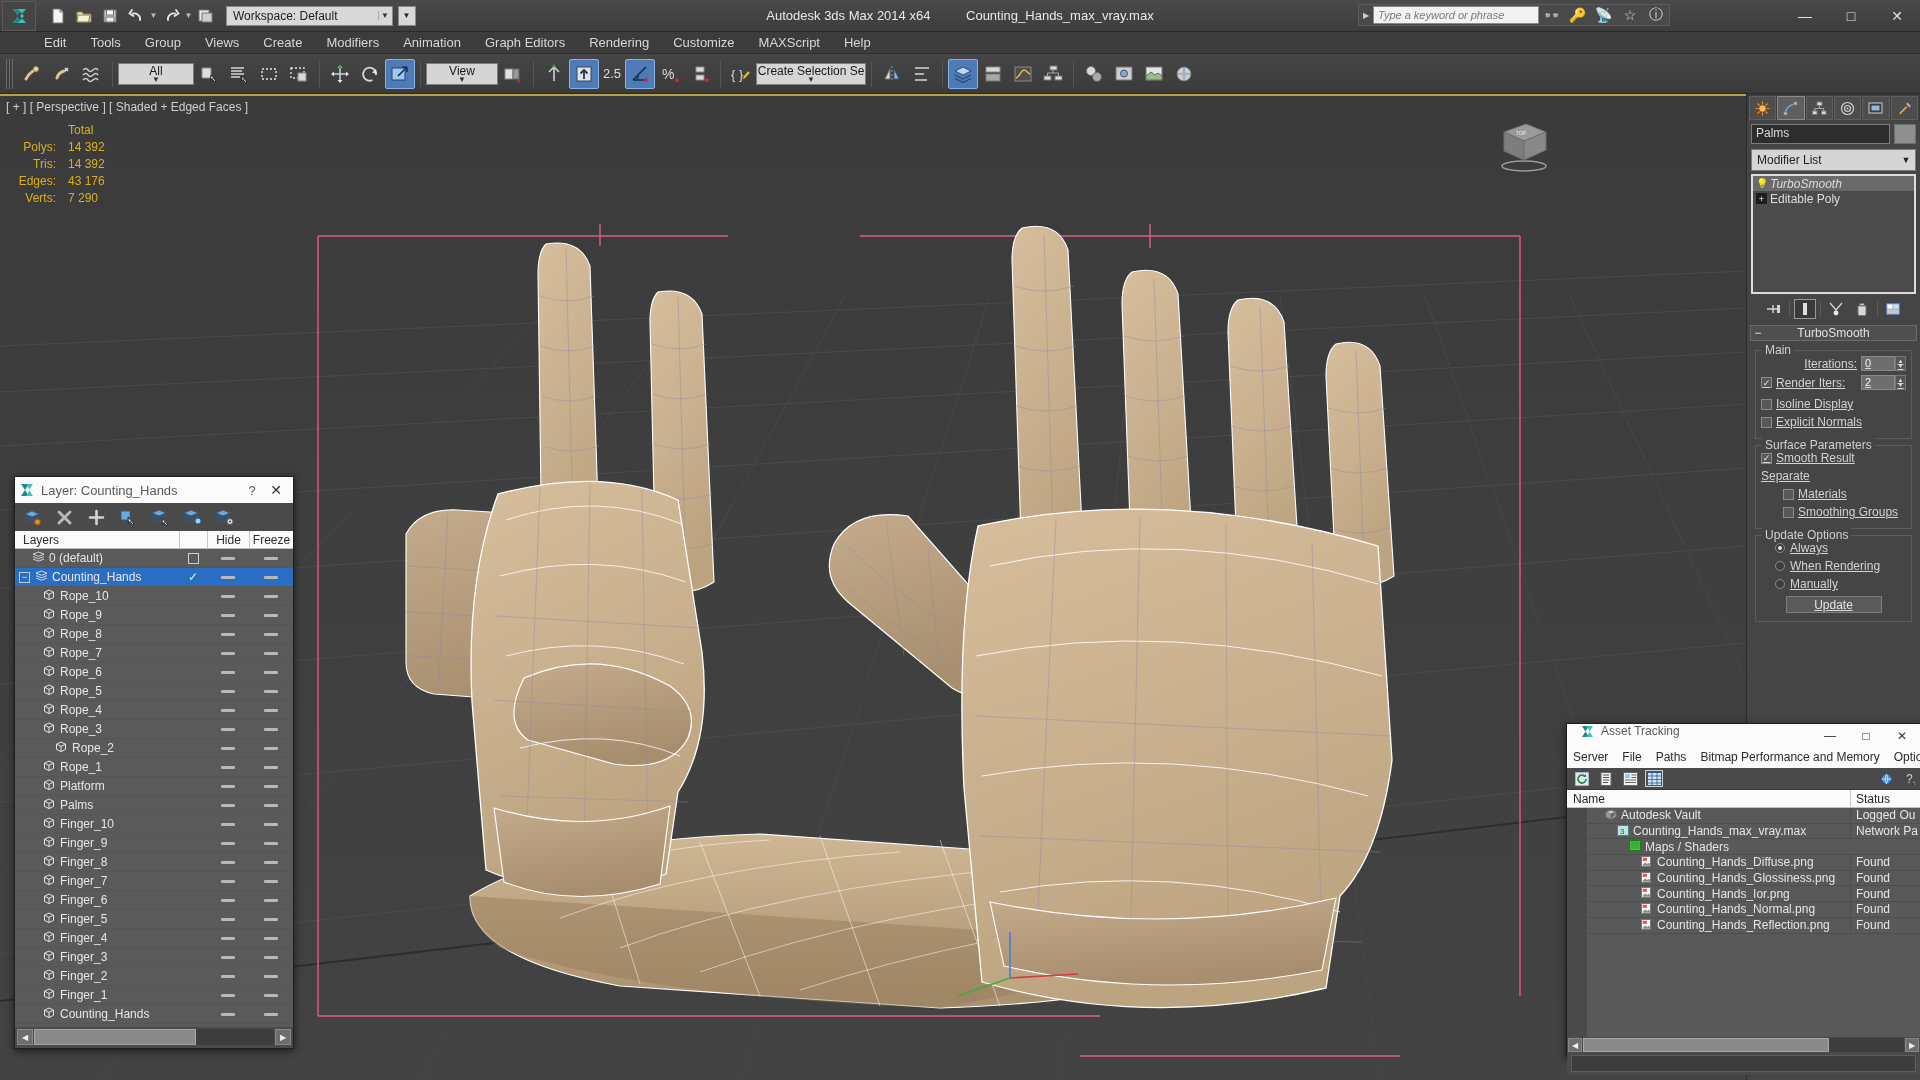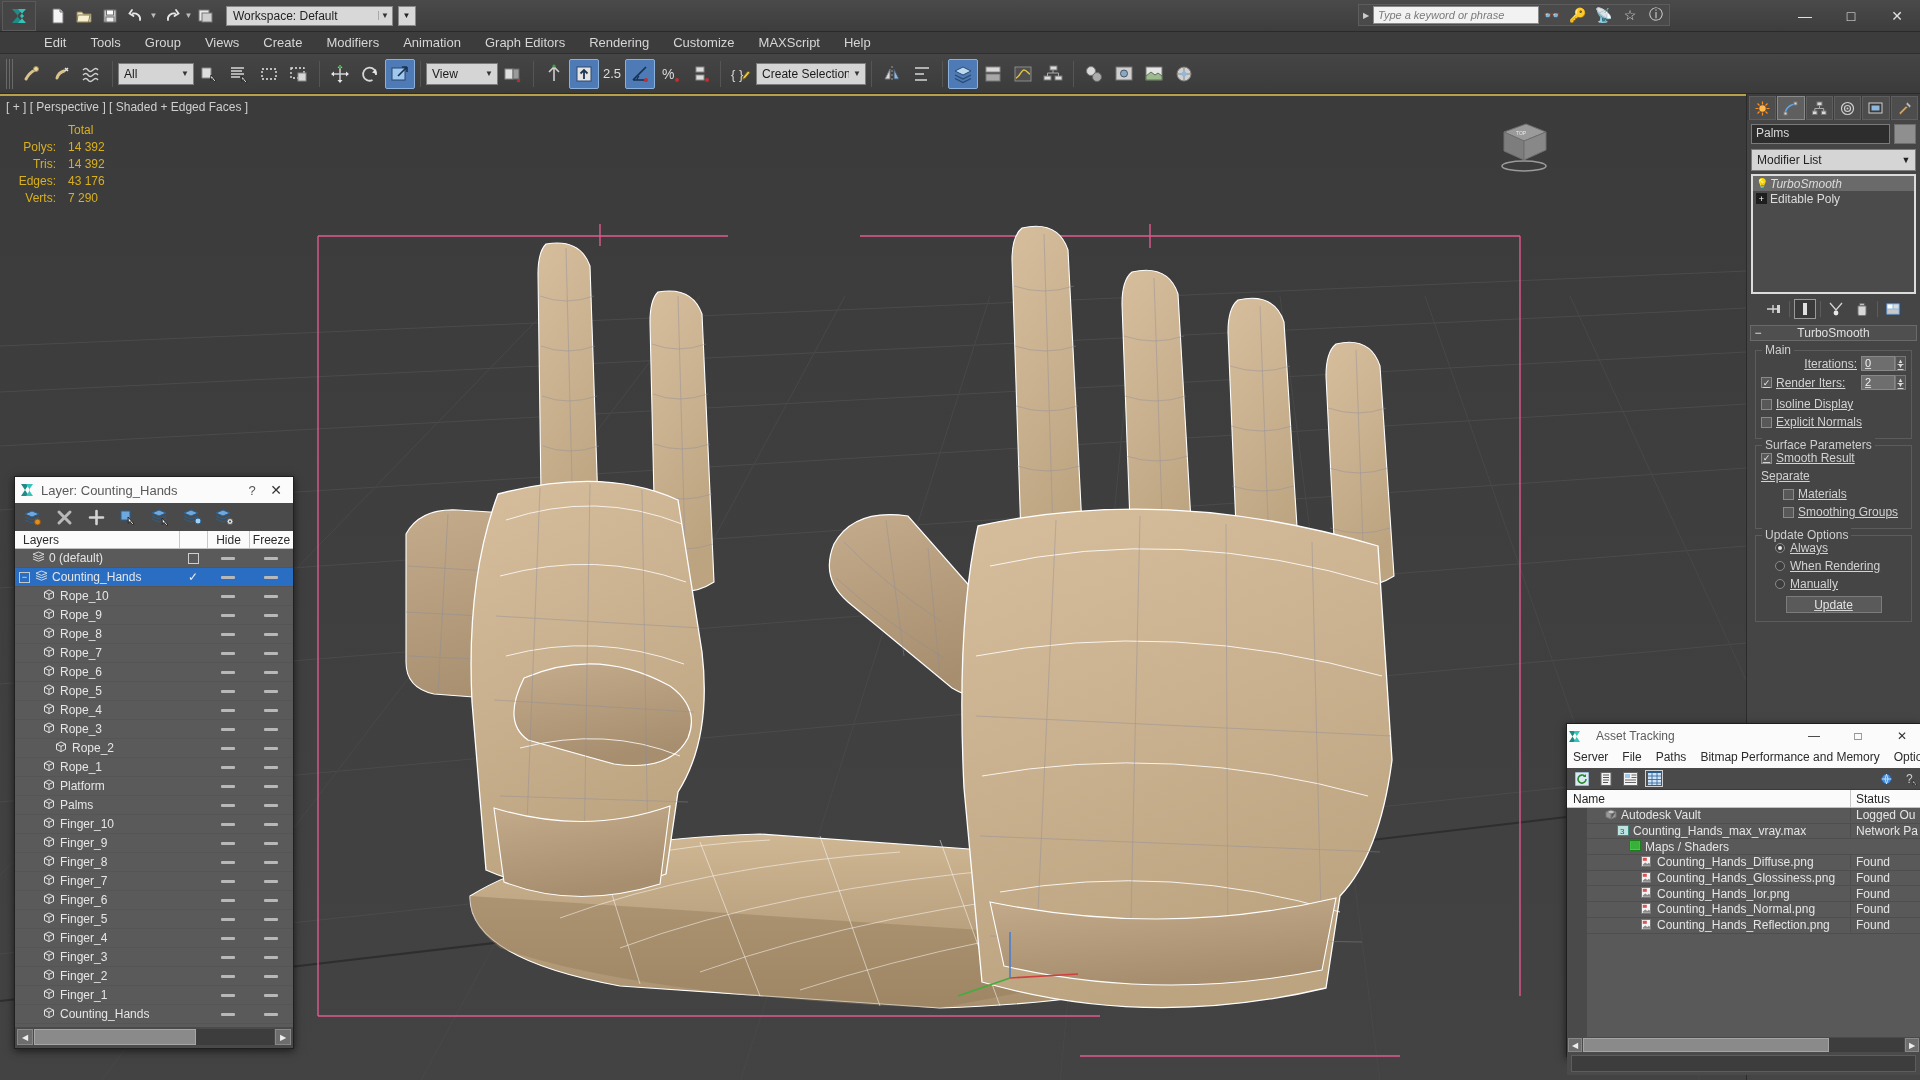--- a/index.html
+++ b/index.html
@@ -49,21 +49,21 @@
   .toolbar { position:absolute; top:54px; left:0; width:1920px; height:40px;
     background:linear-gradient(#454545,#3b3b3b); border-bottom:1px solid #2b2b2b;
     display:flex; align-items:center; padding-left:6px; }
   .grip { width:7px; height:30px; margin-right:4px;
     background:repeating-linear-gradient(90deg,#6a6a6a 0 1px,transparent 1px 3px); }
   .tbtn { width:30px; height:30px; display:flex; align-items:center; justify-content:center;
     border:1px solid transparent; border-radius:2px; position:relative; }
   .tbtn.act { background:#4e7ab5; border-color:#8ab0dd; }
   .tsep { width:1px; height:26px; background:#2e2e2e; border-right:1px solid #555; margin:0 5px; }
   .combo { height:22px; background:#d5d5d5; border:1px solid #7d7d7d; display:flex;
-    align-items:center; color:#1a1a1a; font-size:12px; }
+    align-items:center; color:#1a1a1a; font-size:12px;flex-direction:column; }
   .combo .txt { padding:0 5px; flex:1; white-space:nowrap; overflow:hidden; }
   .combo .cv { width:16px; text-align:center; font-size:8px; color:#333; }
   .num-2p5 { font-size:13px; color:#dcdcdc; padding:0 4px; }
 
   
   .viewport { position:absolute; left:0; top:94px; width:1746px; height:986px;
     background:#7f1d1d; overflow:hidden; border-top:2px solid #b8a04a;padding-left:42px; }
   .vp-label { position:absolute; top:4px; left:6px; font-size:12px; color:#cfcfcf; z-index:6; }
   .vp-stats { position:absolute; top:26px; left:8px; z-index:6; font-size:12px;
     color:#d8b020; line-height:17px; }
@@ -172,21 +172,21 @@
   .ld-scroll { height:20px; background:#4a4a4a; display:flex; align-items:center; padding:0 2px; }
   .sc-btn { width:16px; height:16px; background:#6d6d6d; border:1px solid #888;
     display:flex; align-items:center; justify-content:center; font-size:8px; color:#eee; }
   .sc-track { flex:1; height:16px; background:#3d3d3d; margin:0 1px; position:relative; }
   .sc-thumb { position:absolute; left:0; top:0; height:16px; width:162px;
     background:#8a8a8a; border:1px solid #a6a6a6; }
 
   
   .assetdlg { position:absolute; left:1566px; top:723px; width:355px; height:334px;
     background:#4a4a4a; border:1px solid #1e1e1e; box-shadow:0 2px 8px rgba(0,0,0,.6); }
-  .ad-title { height:24px; background:#fbfbfb; display:flex; align-items:center; padding-left:0;gap:8px; }
+  .ad-title { height:24px; background:#fbfbfb; display:flex; padding-left:13px; }
   .ad-ico { width:15px; height:15px; margin-right:6px; }
   .ad-ttxt { flex:1; font-size:12px; color:#5c5c5c; }
   .ad-wb { width:36px; height:24px; display:flex; align-items:center; justify-content:center;
     font-size:12px; color:#333; }
   .ad-menu { background:#fbfbfb; padding:1px 4px 3px 6px; color:#2b2b2b; font-size:12px;
     line-height:16px; }
   .ad-menu span { margin-right:14px; white-space:nowrap; }
   .ad-tools { height:22px; background:#4a4a4a; display:flex; align-items:center; gap:6px;
     padding-left:6px; border-bottom:1px solid #3a3a3a; }
   .adbtn { width:18px; height:17px; display:flex; align-items:center; justify-content:center;
@@ -261,20 +261,24 @@
             <rect x="1" y="2" width="10" height="11" fill="#e9e9e9" stroke="#777"></rect>
             <rect x="4" y="5" width="10" height="9" fill="#cfcfcf" stroke="#777"></rect>
           </svg>
       </div>
       <div class="ws-combo">
         <div class="ws-label">Workspace: Default</div>
         <div class="ws-arrow">▼</div>
       </div>
       <div class="ws-drop">▼</div>
     </div>
+    <div class="tb-title">
+      <span>Autodesk 3ds Max  2014 x64</span>
+      <span>Counting_Hands_max_vray.max</span>
+    </div>
     <div class="search-wrap">
       <div class="search-tri">▶</div>
       <div class="search-box">Type a keyword or phrase</div>
       <div class="search-ico">👓</div>
       <div class="search-ico">🔑</div>
       <div class="search-ico">📡</div>
       <div class="search-ico">☆</div>
       <div class="search-ico">ⓘ</div>
     </div>
     <div class="wbtns">

